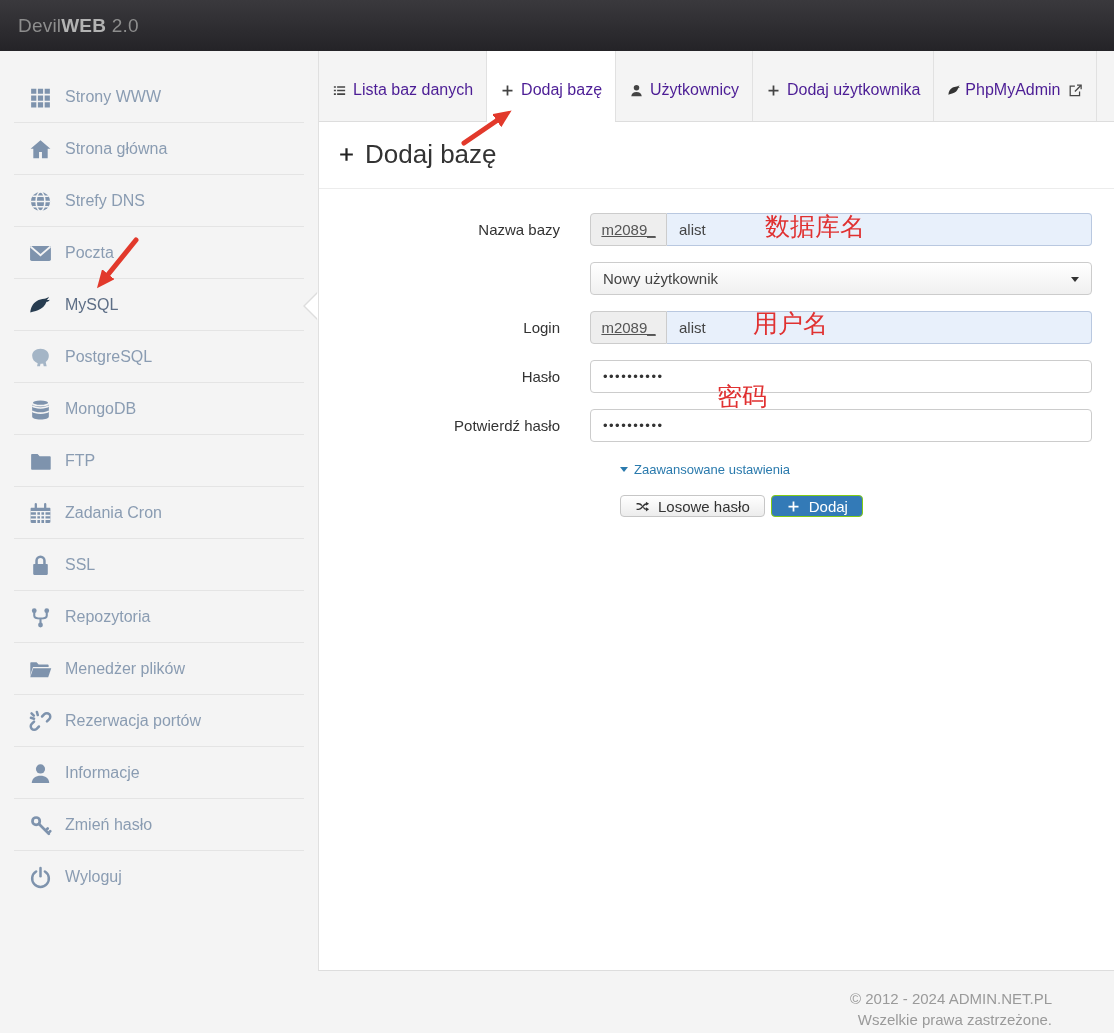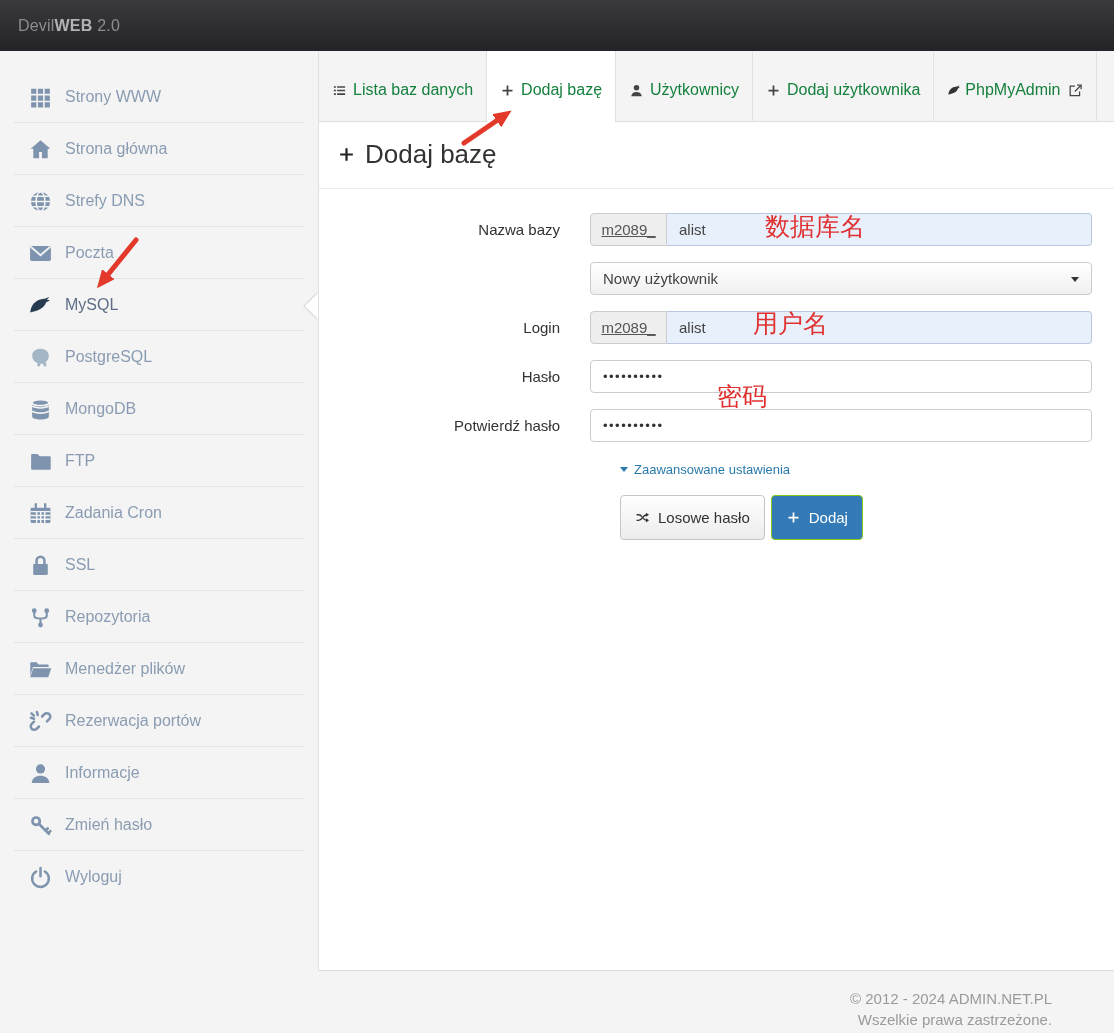--- a/index.html
+++ b/index.html
@@ -9,21 +9,21 @@
     background:#f4f4f4;
     font-family:"Liberation Sans","DejaVu Sans",sans-serif;
     -webkit-font-smoothing:antialiased;
   }
   
   .header {
     position:absolute; top:0; left:0; right:0; height:51px;
     background:linear-gradient(#3a393d,#242327);
     z-index:20;
   }
-  .brand { padding-left:18px; line-height:51px; font-size:16px; color:#8d8d8d; letter-spacing:.2px; }
+  .brand { padding-left:18px; line-height:51px; font-size:19px; color:#8d8d8d; letter-spacing:.2px; }
   .brand .strong { color:#b3b3b3; font-weight:bold; }
   
   .sidebar { position:absolute; top:51px; left:0; width:318px; bottom:0; background:#f4f4f4; z-index:5; }
   .menu { padding-top:20px; }
   .menu-item {
     height:52px; display:flex; align-items:center;
     padding:0 14px 0 28px; position:relative; cursor:pointer;
     color:#8a9cb2; font-size:16px;
   }
   .menu-item:not(:last-child)::after {
@@ -42,21 +42,21 @@
     z-index:6;
   }
   .notch-border { position:absolute; left:303px; top:292px; width:0; height:0;
     border-top:14px solid transparent; border-bottom:14px solid transparent; border-right:14px solid #ddd; z-index:7; }
   .notch { position:absolute; left:305px; top:293px; width:0; height:0;
     border-top:13px solid transparent; border-bottom:13px solid transparent; border-right:13px solid #fff; z-index:8; }
   
   .tabs { height:71px; display:flex; background:#f4f4f4; border-bottom:1px solid #ddd; }
   .tab {
     display:flex; align-items:center; gap:6px;
-    padding:8px 13px 0 13px; font-size:16px; color:#15803d;
+    padding:8px 13px 0 13px; font-size:16px; color:#4c1d95;
     border-right:1px solid #e1e1e1; cursor:pointer; position:relative; white-space:nowrap;
   }
   .tab.active { background:#fff; }
   .tab.active::after { content:""; position:absolute; left:0; right:0; bottom:-1px; height:1px; background:#fff; }
   .tab-icon { width:15px; height:15px; color:#444; }
   .tab-icon svg { width:100%; height:100%; display:block; }
   .tabs-rest { flex:1; }
   
   .content { padding:14px 0 0 18px; }
   .page-title { display:flex; align-items:center; gap:9px; font-size:26px; color:#333; font-weight:500; line-height:36px; }
@@ -92,21 +92,21 @@
     color:#333; font-size:13px; letter-spacing:1.5px; padding:0 12px; outline:none;
     font-family:inherit;
   }
   .advanced {
     margin-left:283px; margin-top:1px; display:inline-flex; align-items:center; gap:6px;
     color:#2a7aad; font-size:13px; cursor:pointer;
   }
   .advanced .caret { width:0; height:0; border-left:4.5px solid transparent; border-right:4.5px solid transparent; border-top:5px solid #2a7aad; }
   .actions { margin:18px 0 0 283px; display:flex; gap:6px; }
   .btn {
-    height:45px; border-radius:4px; font-size:15px; padding:0 14px;
+    height:22px; border-radius:4px; font-size:15px; padding:0 14px;
     display:inline-flex; align-items:center; gap:8px; cursor:pointer;
     font-family:inherit;
   }
   .btn-default { background:linear-gradient(#fff,#ececec); border:1px solid #c6c6c6; color:#333; }
   .btn-primary { background:#337ab7; border:1px solid #84cc16; color:#fff; }
   .btn-icon { width:15px; height:15px; } .btn-icon svg { width:100%; height:100%; display:block; }
   
   .footer { position:absolute; top:988px; right:62px; text-align:right; color:#9a9a9a; font-size:15px; line-height:21px; z-index:4; }
   
   .ann { position:absolute; color:#e03131; font-size:25px; line-height:27px; z-index:30; font-weight:500; }

